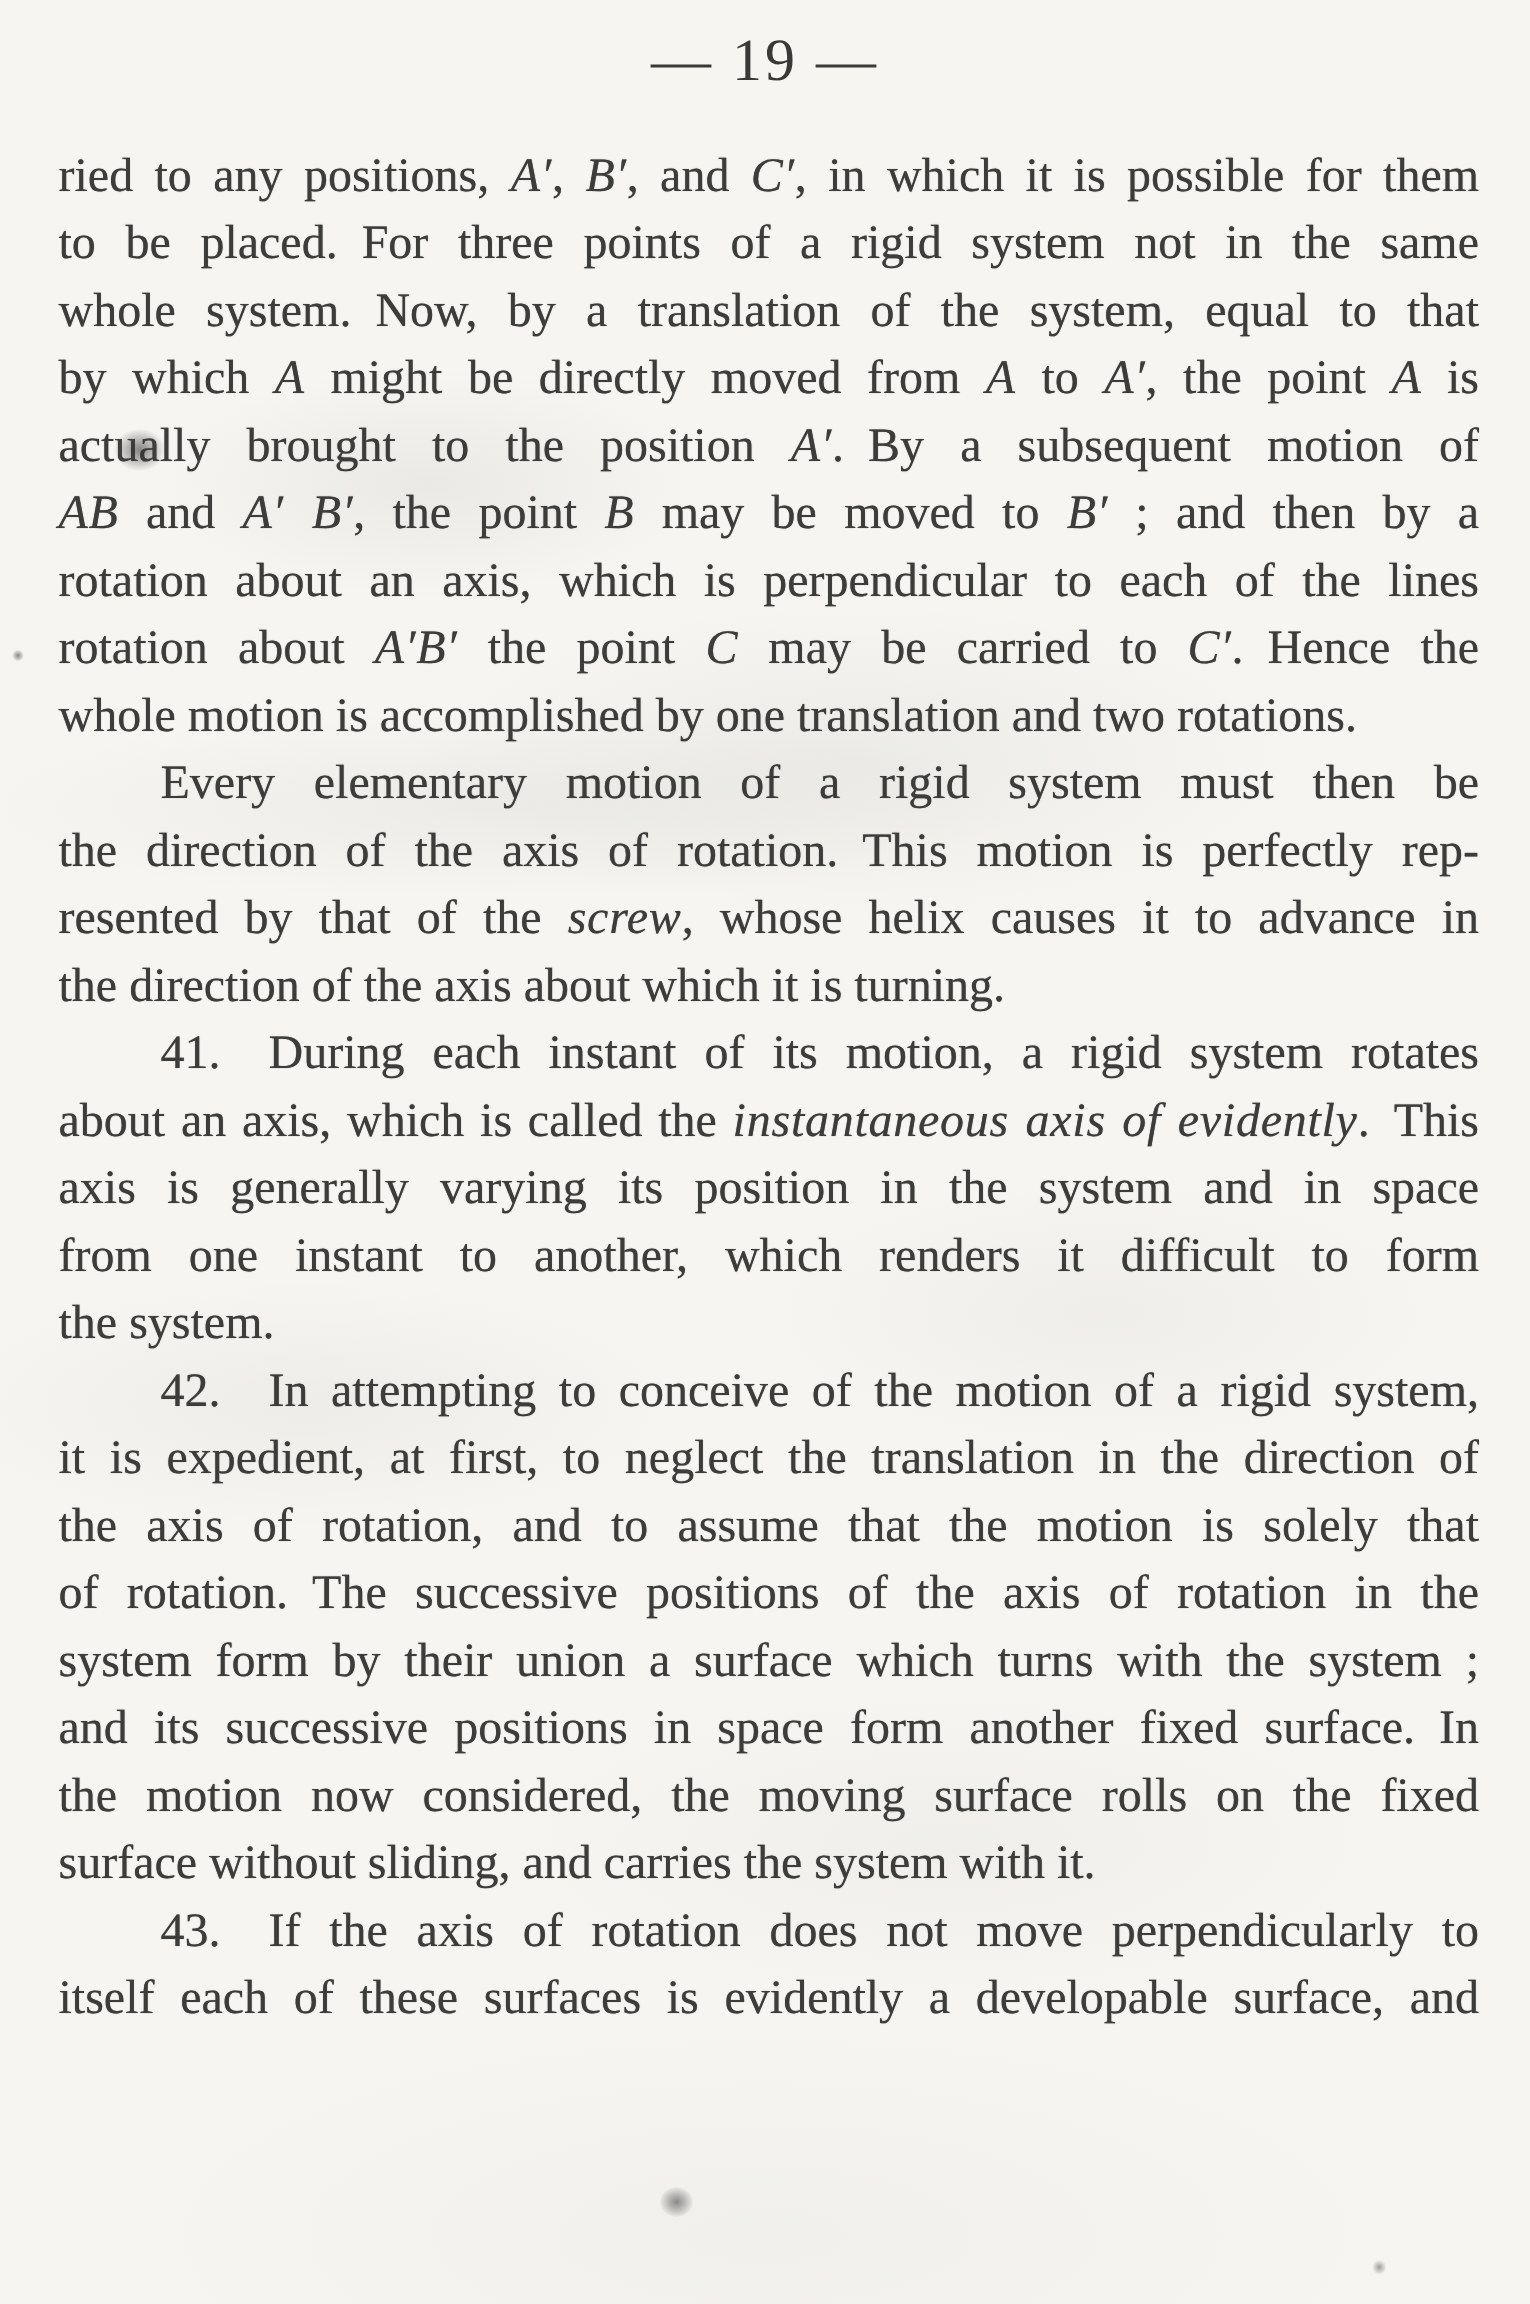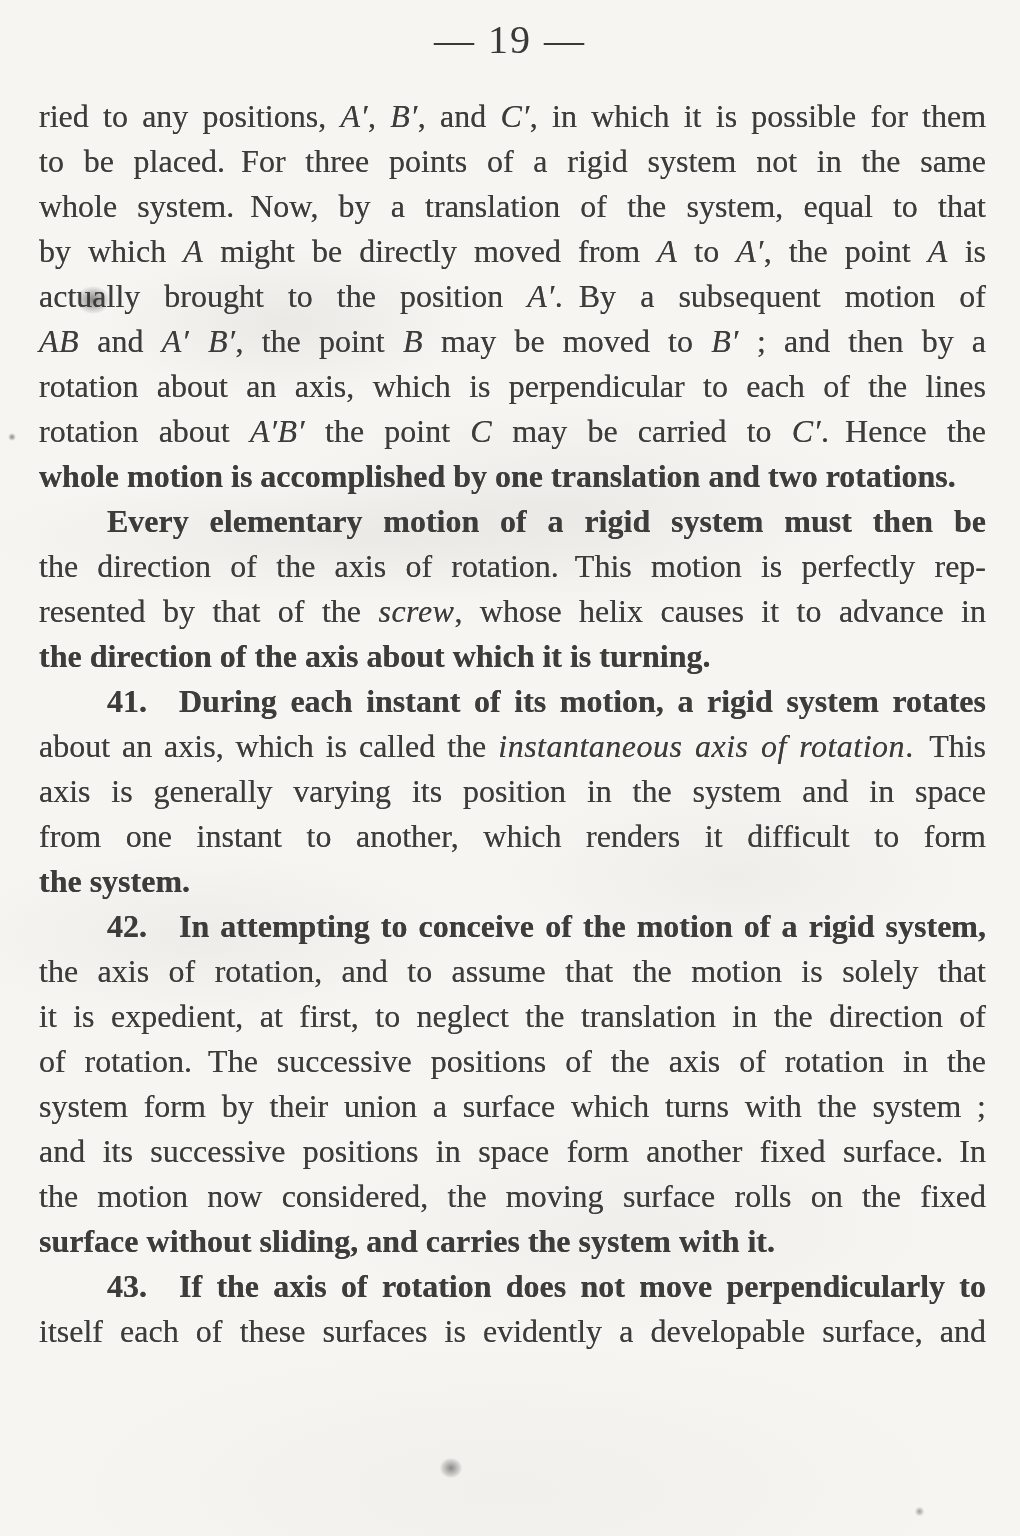--- a/index.html
+++ b/index.html
@@ -41,24 +41,23 @@
   }
   .line {
     line-height: 45px;
     font-size: 32px;
     white-space: pre-wrap;
     text-align: justify;
     text-align-last: justify;
     -moz-text-align-last: justify;
     text-shadow: 0 0 0.6px rgba(55,55,53,0.75);
   }
-  .line.indent { padding-left: 68px; font-weight: bold; }
+  .line.indent { padding-left: 68px; }
   .line.end {
     text-align-last: left;
-    font-weight: bold;
     -moz-text-align-last: left;
   }
   .var {
     font-style: italic;
     letter-spacing: 0.5px;
   }
   .smudge {
     position: absolute;
     border-radius: 50%;
     pointer-events: none;
@@ -93,27 +92,27 @@
     <div class="line"><span>actually brought to the position </span><span class="var">A′</span><span>. By a subsequent motion of</span></div>
     <div class="line"><span class="var">AB</span><span> and </span><span class="var">A′ B′</span><span>, the point </span><span class="var">B</span><span> may be moved to </span><span class="var">B′</span><span> ; and then by a</span></div>
     <div class="line"><span>rotation about an axis, which is perpendicular to each of the lines</span></div>
     <div class="line"><span>rotation about </span><span class="var">A′B′</span><span> the point </span><span class="var">C</span><span> may be carried to </span><span class="var">C′</span><span>. Hence the</span></div>
     <div class="line end"><span>whole motion is accomplished by one translation and two rotations.</span></div>
     <div class="line indent"><span>Every elementary motion of a rigid system must then be</span></div>
     <div class="line"><span>the direction of the axis of rotation. This motion is perfectly rep-</span></div>
     <div class="line"><span>resented by that of the </span><span class="var">screw</span><span>, whose helix causes it to advance in</span></div>
     <div class="line end"><span>the direction of the axis about which it is turning.</span></div>
     <div class="line indent"><span>41. During each instant of its motion, a rigid system rotates</span></div>
-    <div class="line"><span>about an axis, which is called the </span><span class="var">instantaneous axis of rotation</span><span>. This</span></div>
+    <div class="line"><span>about an axis, which is called the </span><span class="var">instantaneous axis of evidently</span><span>. This</span></div>
     <div class="line"><span>axis is generally varying its position in the system and in space</span></div>
     <div class="line"><span>from one instant to another, which renders it difficult to form</span></div>
     <div class="line end"><span>the system.</span></div>
     <div class="line indent"><span>42. In attempting to conceive of the motion of a rigid system,</span></div>
+    <div class="line"><span>it is expedient, at first, to neglect the translation in the direction of</span></div>
     <div class="line"><span>the axis of rotation, and to assume that the motion is solely that</span></div>
-    <div class="line"><span>it is expedient, at first, to neglect the translation in the direction of</span></div>
     <div class="line"><span>of rotation. The successive positions of the axis of rotation in the</span></div>
     <div class="line"><span>system form by their union a surface which turns with the system ;</span></div>
     <div class="line"><span>and its successive positions in space form another fixed surface. In</span></div>
     <div class="line"><span>the motion now considered, the moving surface rolls on the fixed</span></div>
     <div class="line end"><span>surface without sliding, and carries the system with it.</span></div>
     <div class="line indent"><span>43. If the axis of rotation does not move perpendicularly to</span></div>
     <div class="line"><span>itself each of these surfaces is evidently a developable surface, and</span></div>
   </div>
 
 <div class="smudge smudge-1"></div>

